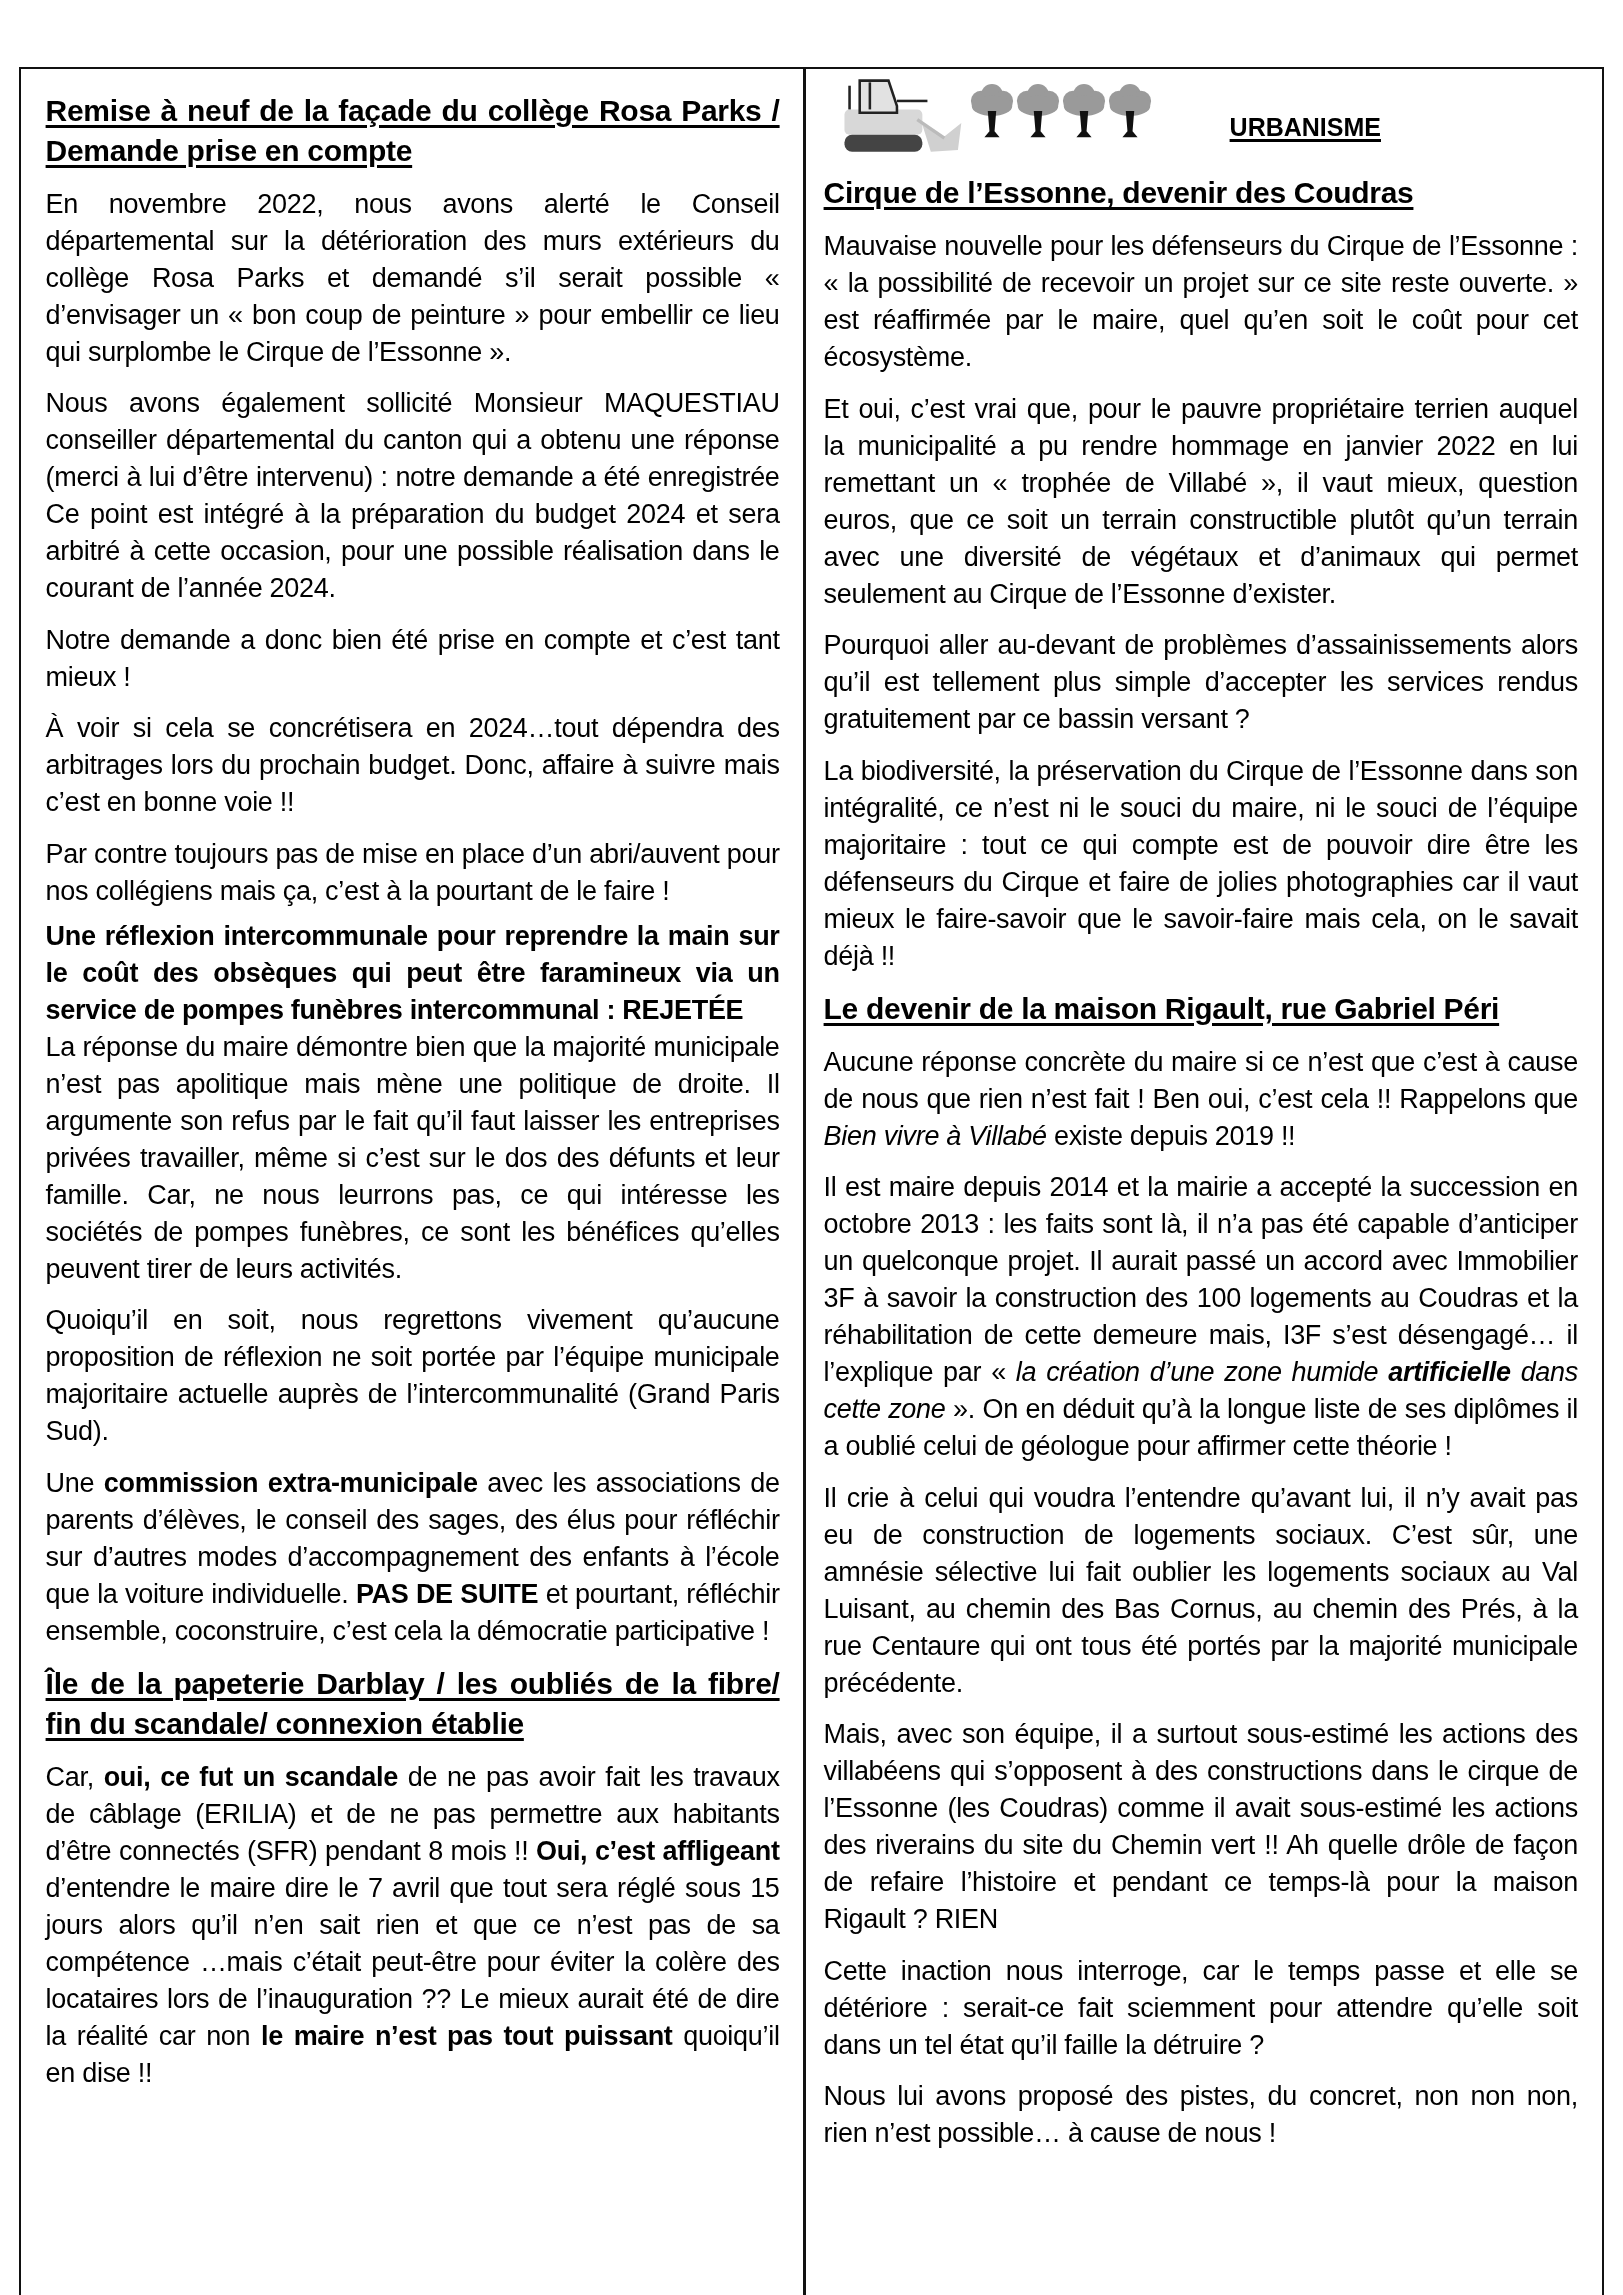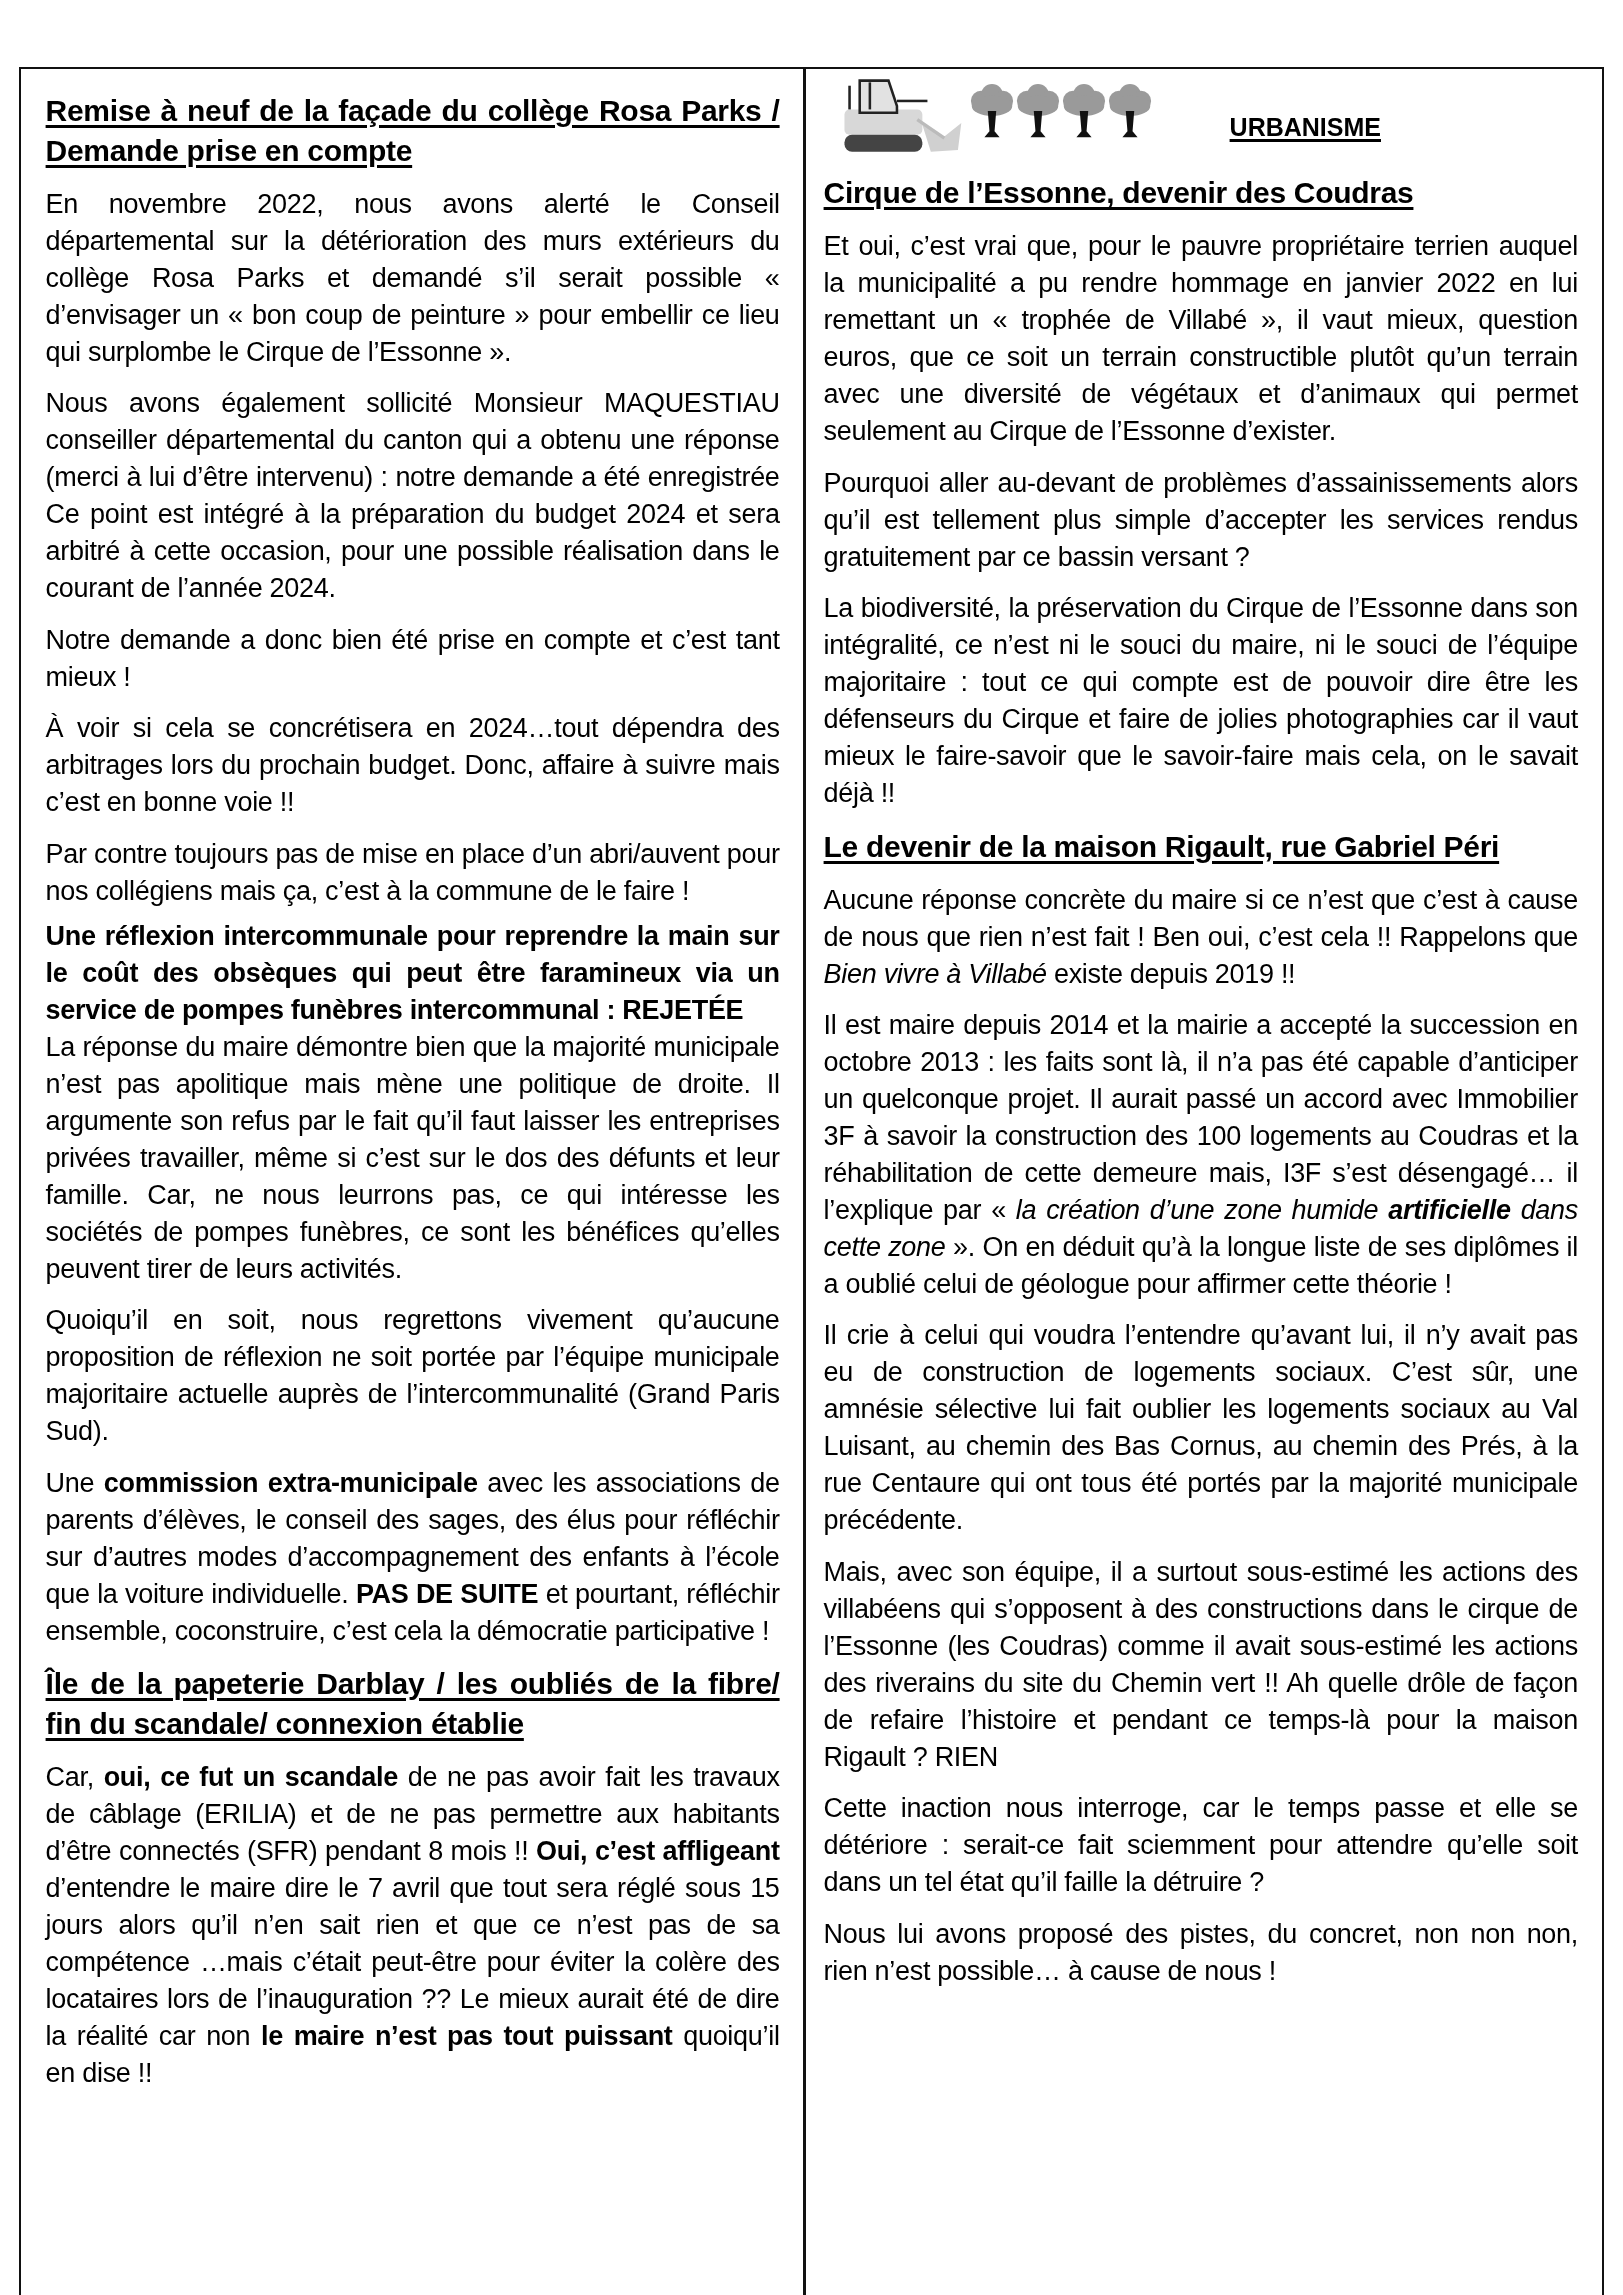--- a/index.html
+++ b/index.html
@@ -25,21 +25,21 @@
 </style>
 </head>
 <body>
 
 <div class="col col-left">
   <div class="h">Remise à neuf de la façade du collège Rosa Parks / Demande prise en compte</div>
   <p>En novembre 2022, nous avons alerté le Conseil départemental sur la détérioration des murs extérieurs du collège Rosa Parks et demandé s’il serait possible « d’envisager un « bon coup de peinture » pour embellir ce lieu qui surplombe le Cirque de l’Essonne ».</p>
   <p>Nous avons également sollicité Monsieur MAQUESTIAU conseiller départemental du canton qui a obtenu une réponse (merci à lui d’être intervenu) : notre demande a été enregistrée Ce point est intégré à la préparation du budget 2024 et sera arbitré à cette occasion, pour une possible réalisation dans le courant de l’année 2024.</p>
   <p>Notre demande a donc bien été prise en compte et c’est tant mieux !</p>
   <p>À voir si cela se concrétisera en 2024…tout dépendra des arbitrages lors du prochain budget. Donc, affaire à suivre mais c’est en bonne voie !!</p>
-  <p style="margin-bottom:8.5px">Par contre toujours pas de mise en place d’un abri/auvent pour nos collégiens mais ça, c’est à la commune de le faire !</p>
+  <p style="margin-bottom:8.5px">Par contre toujours pas de mise en place d’un abri/auvent pour nos collégiens mais ça, c’est à la pourtant de le faire !</p>
 
   <div class="sub-bold">Une réflexion intercommunale pour reprendre la main sur le coût des obsèques qui peut être faramineux via un service de pompes funèbres intercommunal : REJETÉE</div>
   <p>La réponse du maire démontre bien que la majorité municipale n’est pas apolitique mais mène une politique de droite. Il argumente son refus par le fait qu’il faut laisser les entreprises privées travailler, même si c’est sur le dos des défunts et leur famille. Car, ne nous leurrons pas, ce qui intéresse les sociétés de pompes funèbres, ce sont les bénéfices qu’elles peuvent tirer de leurs activités.</p>
   <p>Quoiqu’il en soit, nous regrettons vivement qu’aucune proposition de réflexion ne soit portée par l’équipe municipale majoritaire actuelle auprès de l’intercommunalité (Grand Paris Sud).</p>
   <p>
     <span>Une </span><span class="bold">commission extra-municipale</span><span> avec les associations de parents d’élèves, le conseil des sages, des élus pour réfléchir sur d’autres modes d’accompagnement des enfants à l’école que la voiture individuelle. </span><span class="bold">PAS DE SUITE</span><span> et pourtant, réfléchir ensemble, coconstruire, c’est cela la démocratie participative !</span>
   </p>
 
   <div class="h">Île de la papeterie Darblay / les oubliés de la fibre/ fin du scandale/ connexion établie</div>
   <p>
@@ -86,20 +86,21 @@
           <circle cx="27" cy="13" r="13" fill="#9a9a9a"></circle>
           <circle cx="40" cy="20" r="12" fill="#9a9a9a"></circle>
           <ellipse cx="27" cy="26" rx="24" ry="12" fill="#9a9a9a"></ellipse>
           <path d="M22 32 H32 L30 56 L36 63 H18 L24 56 Z" fill="#111"></path>
         </svg>
     </div>
     <div class="urbanisme">URBANISME</div>
   </div>
 
   <div class="h" style="margin-top:3.4px">Cirque de l’Essonne, devenir des Coudras</div>
+  <p>Mauvaise nouvelle pour les défenseurs du Cirque de l’Essonne : « la possibilité de recevoir un projet sur ce site reste ouverte. » est réaffirmée par le maire, quel qu’en soit le coût pour cet écosystème.</p>
   <p>Et oui, c’est vrai que, pour le pauvre propriétaire terrien auquel la municipalité a pu rendre hommage en janvier 2022 en lui remettant un « trophée de Villabé », il vaut mieux, question euros, que ce soit un terrain constructible plutôt qu’un terrain avec une diversité de végétaux et d’animaux qui permet seulement au Cirque de l’Essonne d’exister.</p>
   <p>Pourquoi aller au-devant de problèmes d’assainissements alors qu’il est tellement plus simple d’accepter les services rendus gratuitement par ce bassin versant ?</p>
   <p>La biodiversité, la préservation du Cirque de l’Essonne dans son intégralité, ce n’est ni le souci du maire, ni le souci de l’équipe majoritaire : tout ce qui compte est de pouvoir dire être les défenseurs du Cirque et faire de jolies photographies car il vaut mieux le faire-savoir que le savoir-faire mais cela, on le savait déjà !!</p>
 
   <div class="h">Le devenir de la maison Rigault, rue Gabriel Péri</div>
   <p>
     <span>Aucune réponse concrète du maire si ce n’est que c’est à cause de nous que rien n’est fait ! Ben oui, c’est cela !! Rappelons que </span><span class="it">Bien vivre à Villabé</span><span> existe depuis 2019 !!</span>
   </p>
   <p>
     <span>Il est maire depuis 2014 et la mairie a accepté la succession en octobre 2013 : les faits sont là, il n’a pas été capable d’anticiper un quelconque projet. Il aurait passé un accord avec Immobilier 3F à savoir la construction des 100 logements au Coudras et la réhabilitation de cette demeure mais, I3F s’est désengagé… il l’explique par « </span><span class="it">la création d’une zone humide </span><span class="it bold">artificielle</span><span class="it"> dans cette zone</span><span> ».  On en déduit qu’à la longue liste de ses diplômes il a oublié celui de géologue pour affirmer cette théorie !</span>

